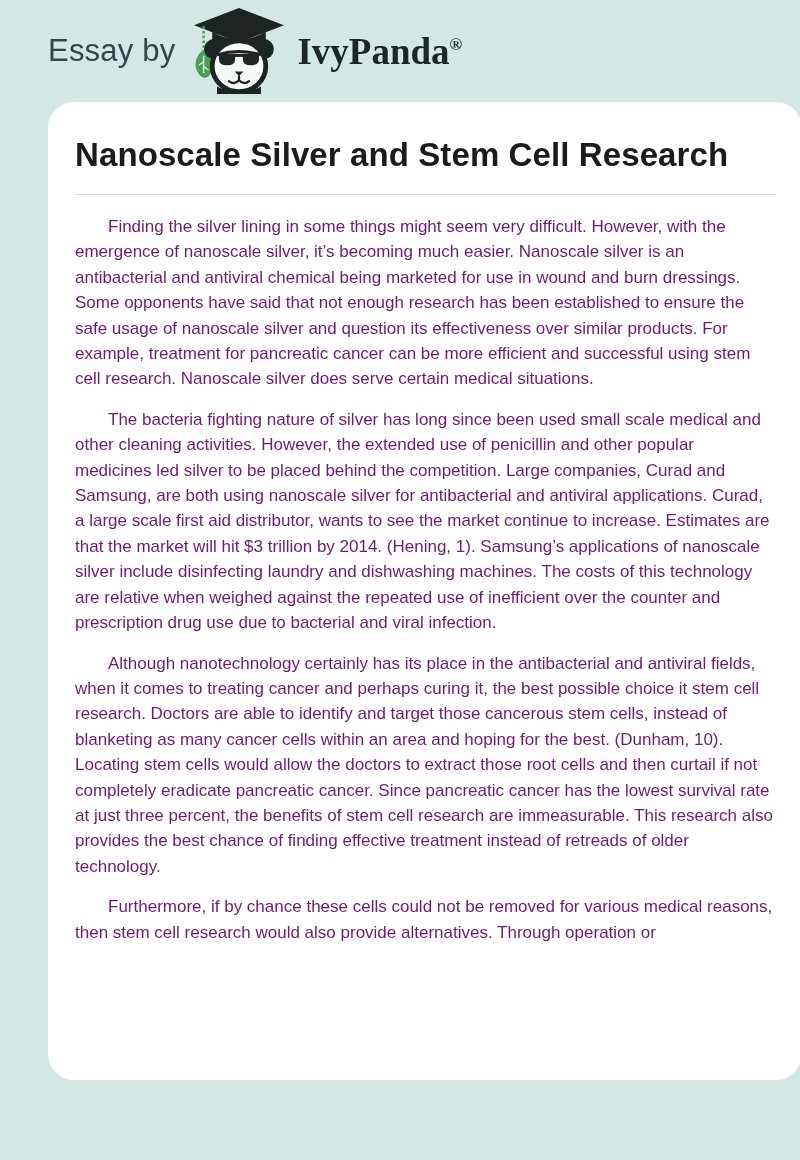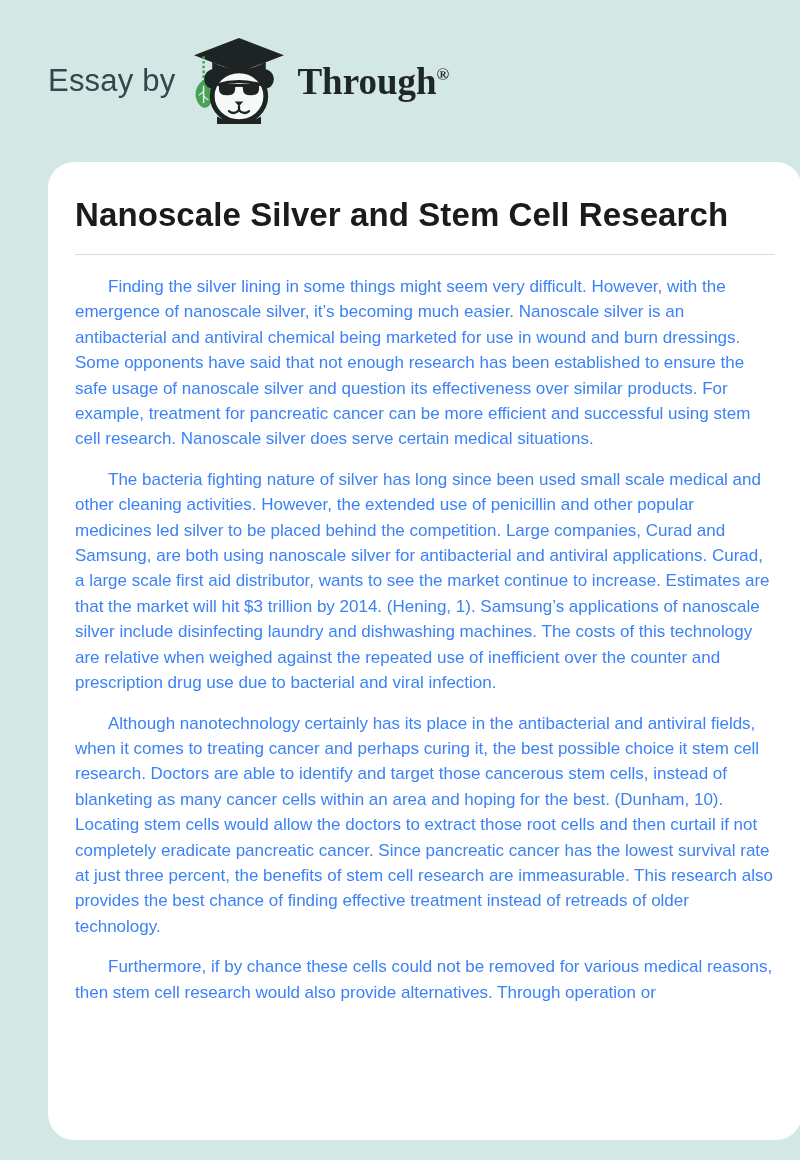--- a/index.html
+++ b/index.html
@@ -7,21 +7,21 @@
   body {
     width: 800px;
     height: 1160px;
     background: #d3e8e5;
     font-family: "Liberation Sans", sans-serif;
     overflow: hidden;
   }
 
   
   .site-header {
-    height: 162px;
+    height: 102px;
     display: flex;
     align-items: center;
     padding: 0 48px;
   }
   .essay-by {
     font-size: 31px;
     color: #36444c;
     letter-spacing: 0.2px;
     margin-right: 16px;
     white-space: nowrap;
@@ -88,21 +88,21 @@
   .divider {
     border: none;
     border-top: 1px solid #dadada;
     margin: 17px 0 0 0;
   }
   .essay-body { margin-top: 19px; }
   .essay-body p {
     margin: 0 0 15px 0;
     font-size: 17px;
     line-height: 25.4px;
-    color: #3b82f6;
+    color: #701a75;
     text-indent: 33px;
     text-align: left;
   }
 </style>
 </head>
 <body>
 
 <header class="site-header">
   <span class="essay-by">Essay by</span>
 
@@ -128,21 +128,21 @@
     <path d="M54,49 L71,49 L71,54 Q71,61 62.5,61 Q54,61 54,54 Z" fill="#1e2423"></path>
     <rect x="45" y="49" width="10" height="3.2" fill="#1e2423"></rect>
 
     <path d="M45.5,67.5 L54.5,67.5 L50,72.5 Z" fill="#1e2423"></path>
 
     <path d="M50,72.5 L50,76.5 M50,76.5 Q45,82 39.5,77.5 M50,76.5 Q55,82 60.5,77.5" stroke="#1e2423" stroke-width="2.4" fill="none" stroke-linecap="round"></path>
 
     <path d="M27,83 Q50,95 73,83 L73,91 L27,91 Z" fill="#1e2423"></path>
   </svg>
 
-  <span class="brand"><span>Through</span><sup>®</sup></span>
+  <span class="brand"><span>IvyPanda</span><sup>®</sup></span>
 </header>
 
 <main class="card">
   <h1 class="article-title">Nanoscale Silver and Stem Cell Research</h1>
 
 
   <hr class="divider">
 
   <div class="essay-body">
       <p>Finding the silver lining in some things might seem very difficult. However, with the emergence of nanoscale silver, it’s becoming much easier. Nanoscale silver is an antibacterial and antiviral chemical being marketed for use in wound and burn dressings. Some opponents have said that not enough research has been established to ensure the safe usage of nanoscale silver and question its effectiveness over similar products. For example, treatment for pancreatic cancer can be more efficient and successful using stem cell research. Nanoscale silver does serve certain medical situations.</p>

